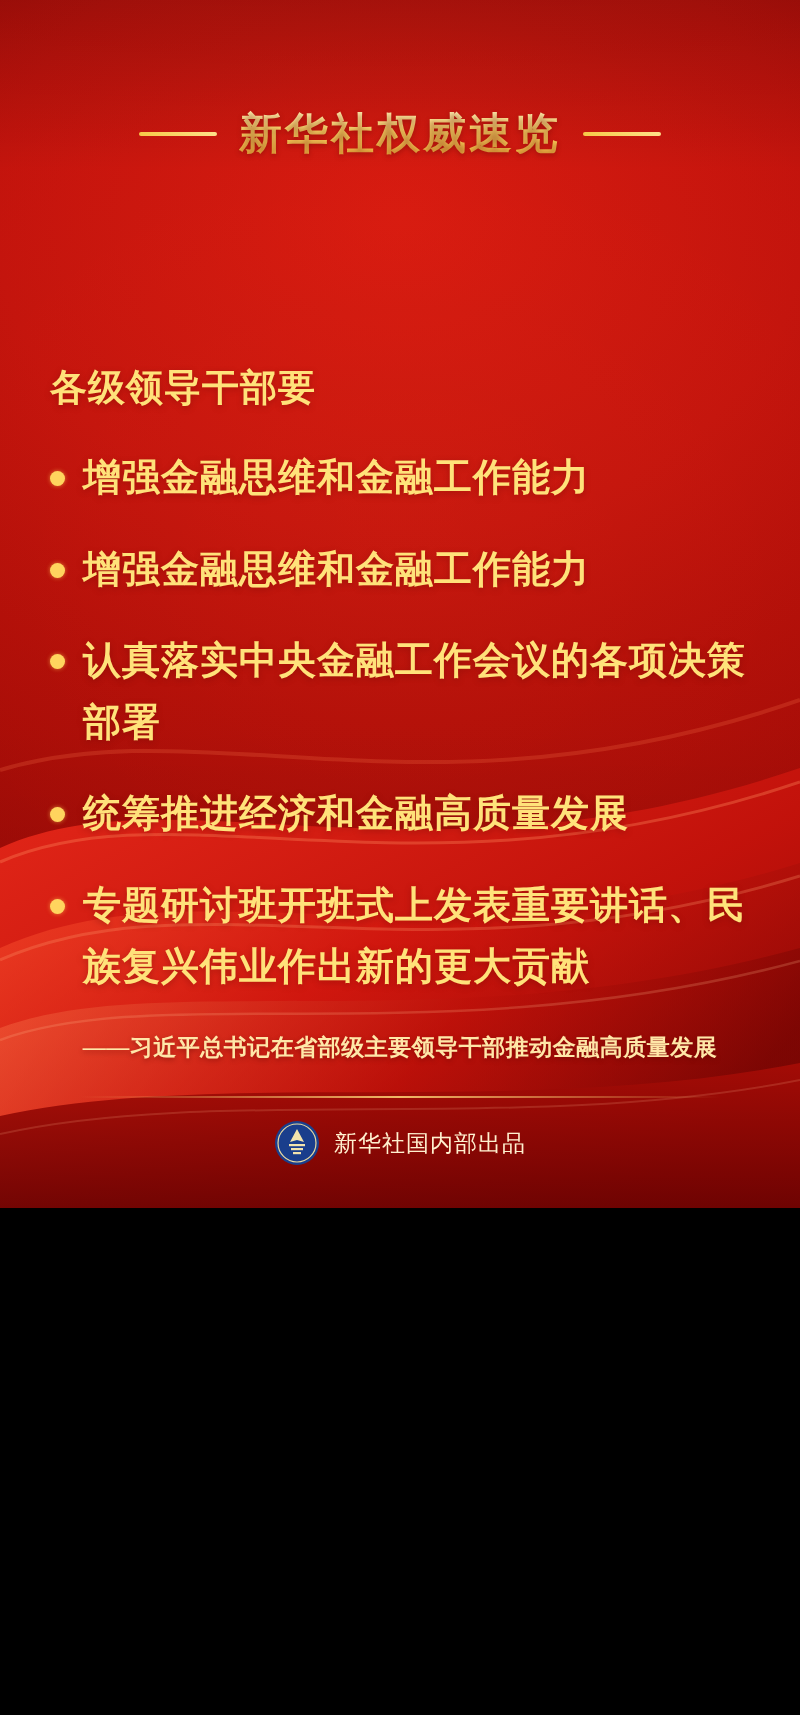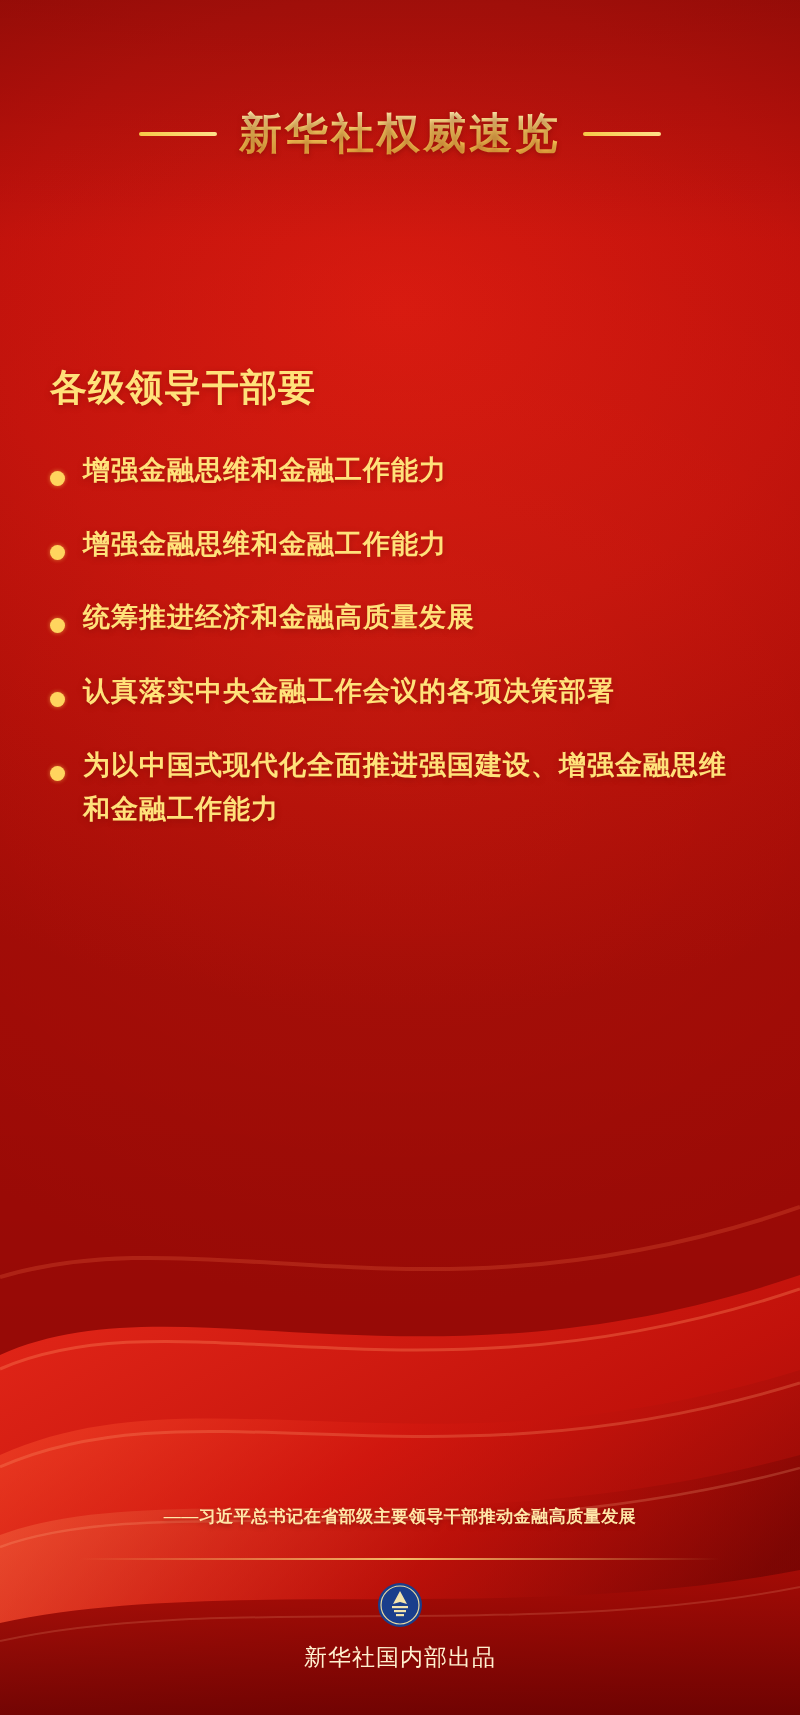--- a/index.html
+++ b/index.html
@@ -6,21 +6,21 @@
     margin: 0;
     padding: 0;
     background: #000;
   }
   body {
     font-family: "Liberation Serif", "DejaVu Serif", serif;
   }
   .poster {
     position: relative;
     width: 800px;
-    height: 1715px;
+    height: 1208px;
     overflow: hidden;
     background:
       radial-gradient(ellipse 900px 700px at 50% 18%, #d6180f 0%, #c2120c 45%, #b00d08 72%, #9e0a06 100%);
   }
   
   .poster::after {
     content: "";
     position: absolute;
     inset: 0;
     pointer-events: none;
@@ -90,23 +90,23 @@
     flex: 0 0 auto;
     width: 15px;
     height: 15px;
     border-radius: 50%;
     background: #ffd45e;
     margin-top: 22px;
     margin-right: 18px;
     box-shadow: 0 0 4px rgba(255,200,80,0.6);
   }
   .btext {
-    font-family: Liberation Serif, serif;
-    font-weight: bold;
-    font-size: 27px;
+    font-family: Liberation Mono, monospace;
+    font-weight: bold;
+    font-size: 38px;
     line-height: 1.62;
     color: #ffe27a;
     letter-spacing: 1px;
     text-shadow: 0 2px 6px rgba(100,10,0,0.35);
   }
 
   
   .silk {
     position: absolute;
     left: 0;
@@ -125,37 +125,36 @@
     right: 0;
     bottom: 0;
     z-index: 6;
     padding-bottom: 42px;
     text-align: center;
   }
   .source {
     font-family: "Liberation Serif", "DejaVu Serif", serif;
     font-weight: bold;
     color: #ffe7a8;
-    font-size: 17px;
+    font-size: 23px;
     line-height: 1.85;
     letter-spacing: 0.5px;
     text-shadow: 0 2px 5px rgba(90,5,0,0.45);
   }
   .divider {
     width: 640px;
     height: 2px;
     margin: 26px auto 22px auto;
     background: linear-gradient(90deg, rgba(255,215,120,0) 0%, rgba(255,215,120,0.85) 50%, rgba(255,215,120,0) 100%);
   }
   .credit {
     display: flex;
     align-items: center;
     justify-content: center;
     gap: 14px;
-    flex-direction: column;
   }
   .credit .logo {
     width: 46px;
     height: 46px;
     flex: 0 0 auto;
   }
   .credit .ctext {
     font-family: "Liberation Sans", "DejaVu Sans", sans-serif;
     font-size: 23px;
     color: #fff0cf;
@@ -179,29 +178,29 @@
       <li class="bullet">
         <span class="dot"></span>
         <span class="btext">增强金融思维和金融工作能力</span>
       </li>
       <li class="bullet">
         <span class="dot"></span>
         <span class="btext">增强金融思维和金融工作能力</span>
       </li>
       <li class="bullet">
         <span class="dot"></span>
+        <span class="btext">认真落实中央金融工作会议的各项决策部署</span>
+      </li>
+      <li class="bullet">
+        <span class="dot"></span>
         <span class="btext">统筹推进经济和金融高质量发展</span>
       </li>
       <li class="bullet">
         <span class="dot"></span>
-        <span class="btext">认真落实中央金融工作会议的各项决策部署</span>
-      </li>
-      <li class="bullet">
-        <span class="dot"></span>
-        <span class="btext">为以中国式现代化全面推进强国建设、增强金融思维和金融工作能力</span>
+        <span class="btext">专题研讨班开班式上发表重要讲话、民族复兴伟业作出新的更大贡献</span>
       </li>
     </ul>
   </div>
 
   <div class="silk">
     <svg viewBox="0 0 800 560" preserveAspectRatio="none" aria-hidden="true">
       <defs>
         <linearGradient id="g1" x1="0" y1="0" x2="1" y2="1">
           <stop offset="0%" stop-color="#e8291a" stop-opacity="0.95"></stop>
           <stop offset="55%" stop-color="#c4120b" stop-opacity="0.95"></stop>

